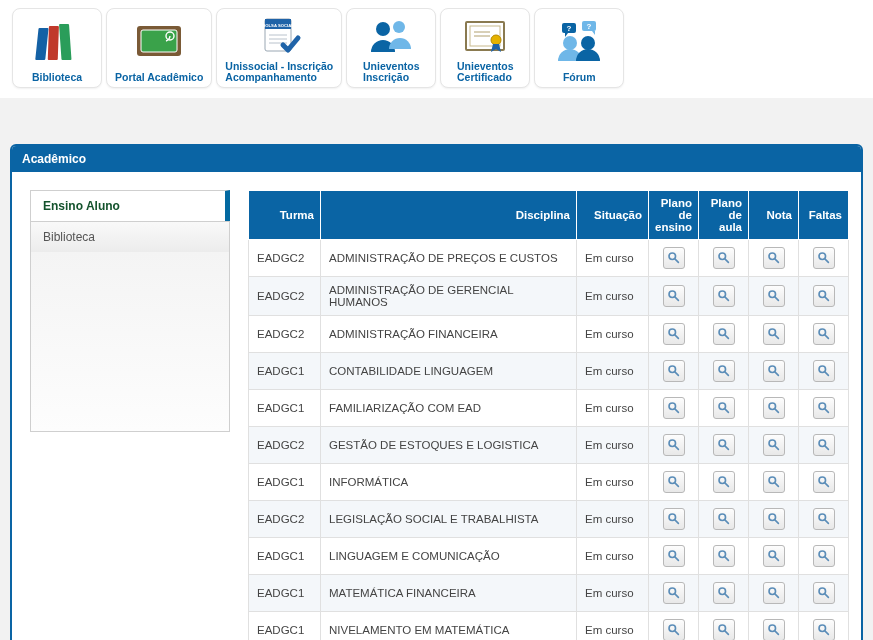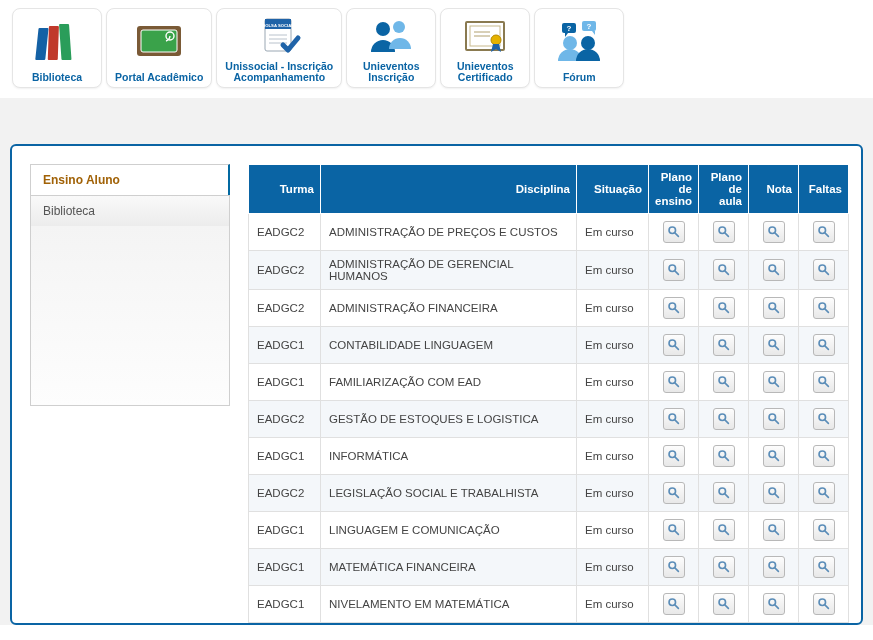--- a/index.html
+++ b/index.html
@@ -35,21 +35,20 @@
   .topnav-item .icon-slot {
     flex: 1;
     display: flex;
     align-items: center;
     justify-content: center;
   }
   .topnav-item .label {
     color: #0a64a4;
     font-weight: bold;
     font-size: 10.5px;
-    text-align: center;
     line-height: 1.05;
     margin-top: 2px;
     white-space: pre-line;
   }
 
   
   .content-wrap {
     padding: 0 10px 0 10px;
     background: #f2f2f2;
   }
@@ -83,23 +82,23 @@
     border-bottom: none;
     padding: 8px 12px;
     font-size: 12px;
     color: #555;
     cursor: pointer;
     background: linear-gradient(#f9f9f9,#ececec);
   }
   .sidetab:last-child { border-bottom: 1px solid #cfcfcf; }
   .sidetab.active {
     background: #fff;
-    color: #a16207;
+    color: #14532d;
     font-weight: bold;
-    border-right: 2px solid #0369a1;
+    border-right: 5px solid #0369a1;
     position: relative;
   }
   .sidetabs-fill {
     border: 1px solid #cfcfcf;
     border-top: none;
     height: 180px;
     background: linear-gradient(#f4f4f4,#fdfdfd);
   }
 
   
@@ -244,20 +243,21 @@
     </div>
     <div class="label">Fórum</div>
   </div>
 
 </div>
 
 <div class="content-wrap">
   <div class="spacer-top"></div>
 
   <div class="panel">
+    <div class="panel-header">Acadêmico</div>
 
     <div class="panel-body">
 
       <div class="sidetabs">
         <div class="sidetab active">
           <span>Ensino Aluno</span>
         </div>
         <div class="sidetab">
           <span>Biblioteca</span>
         </div>

